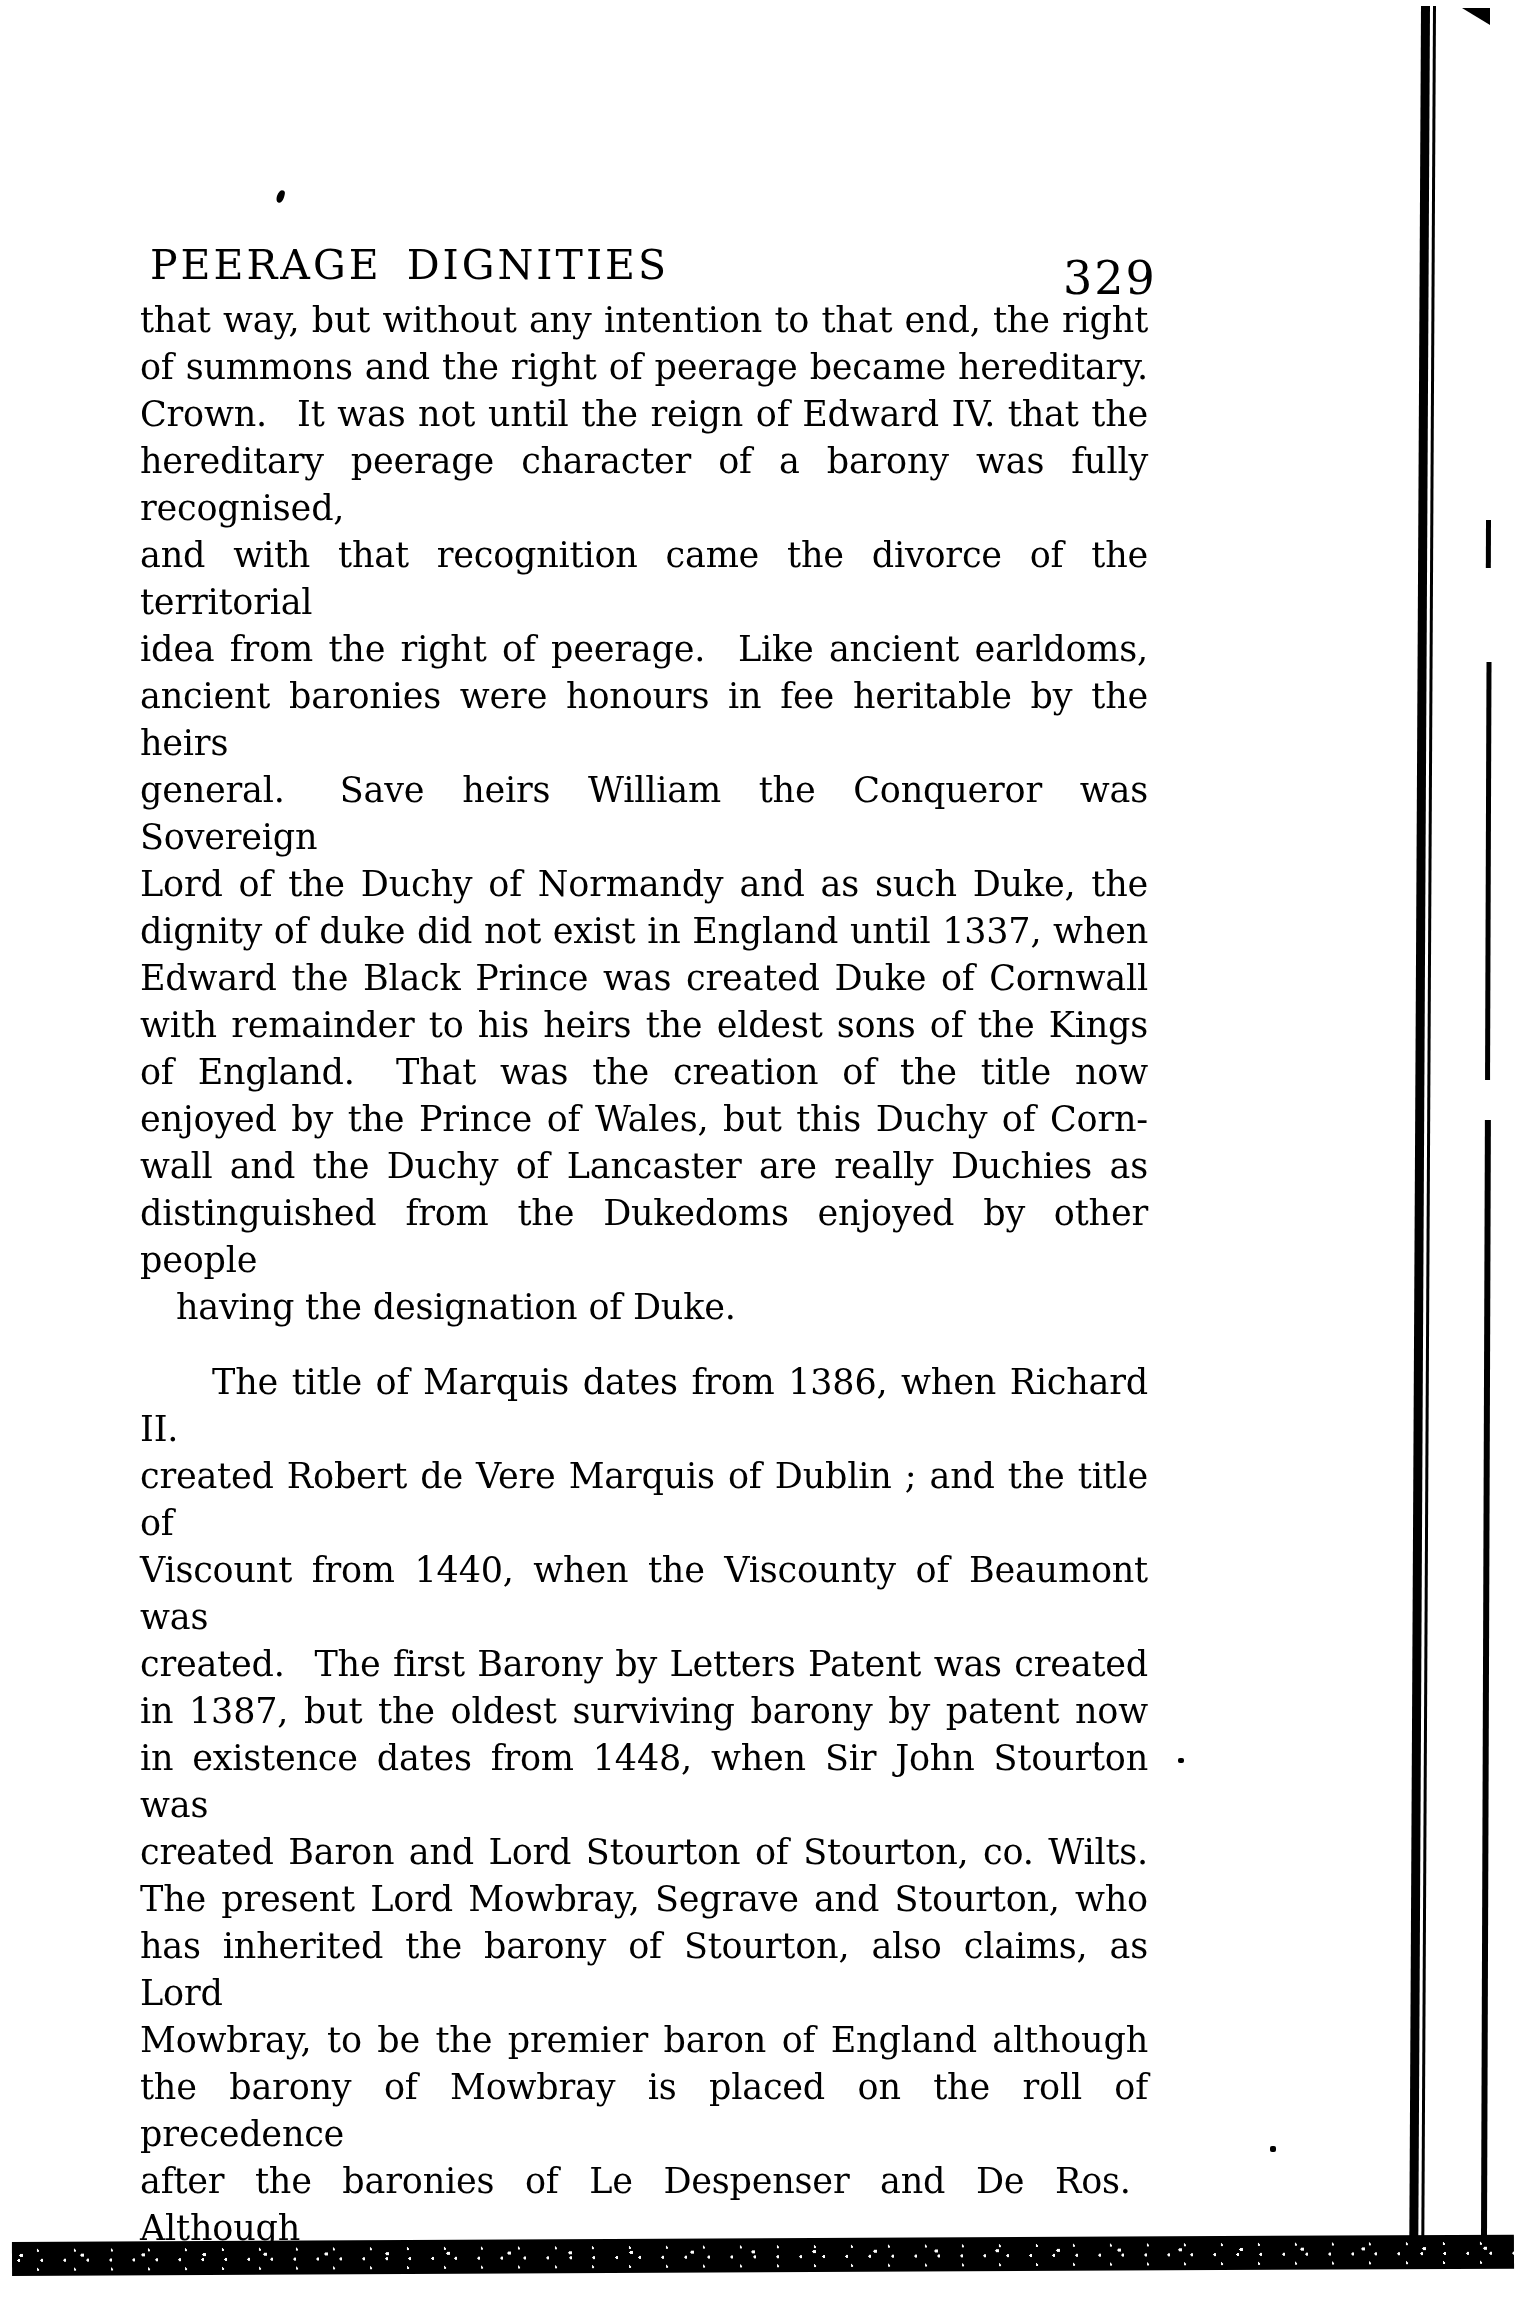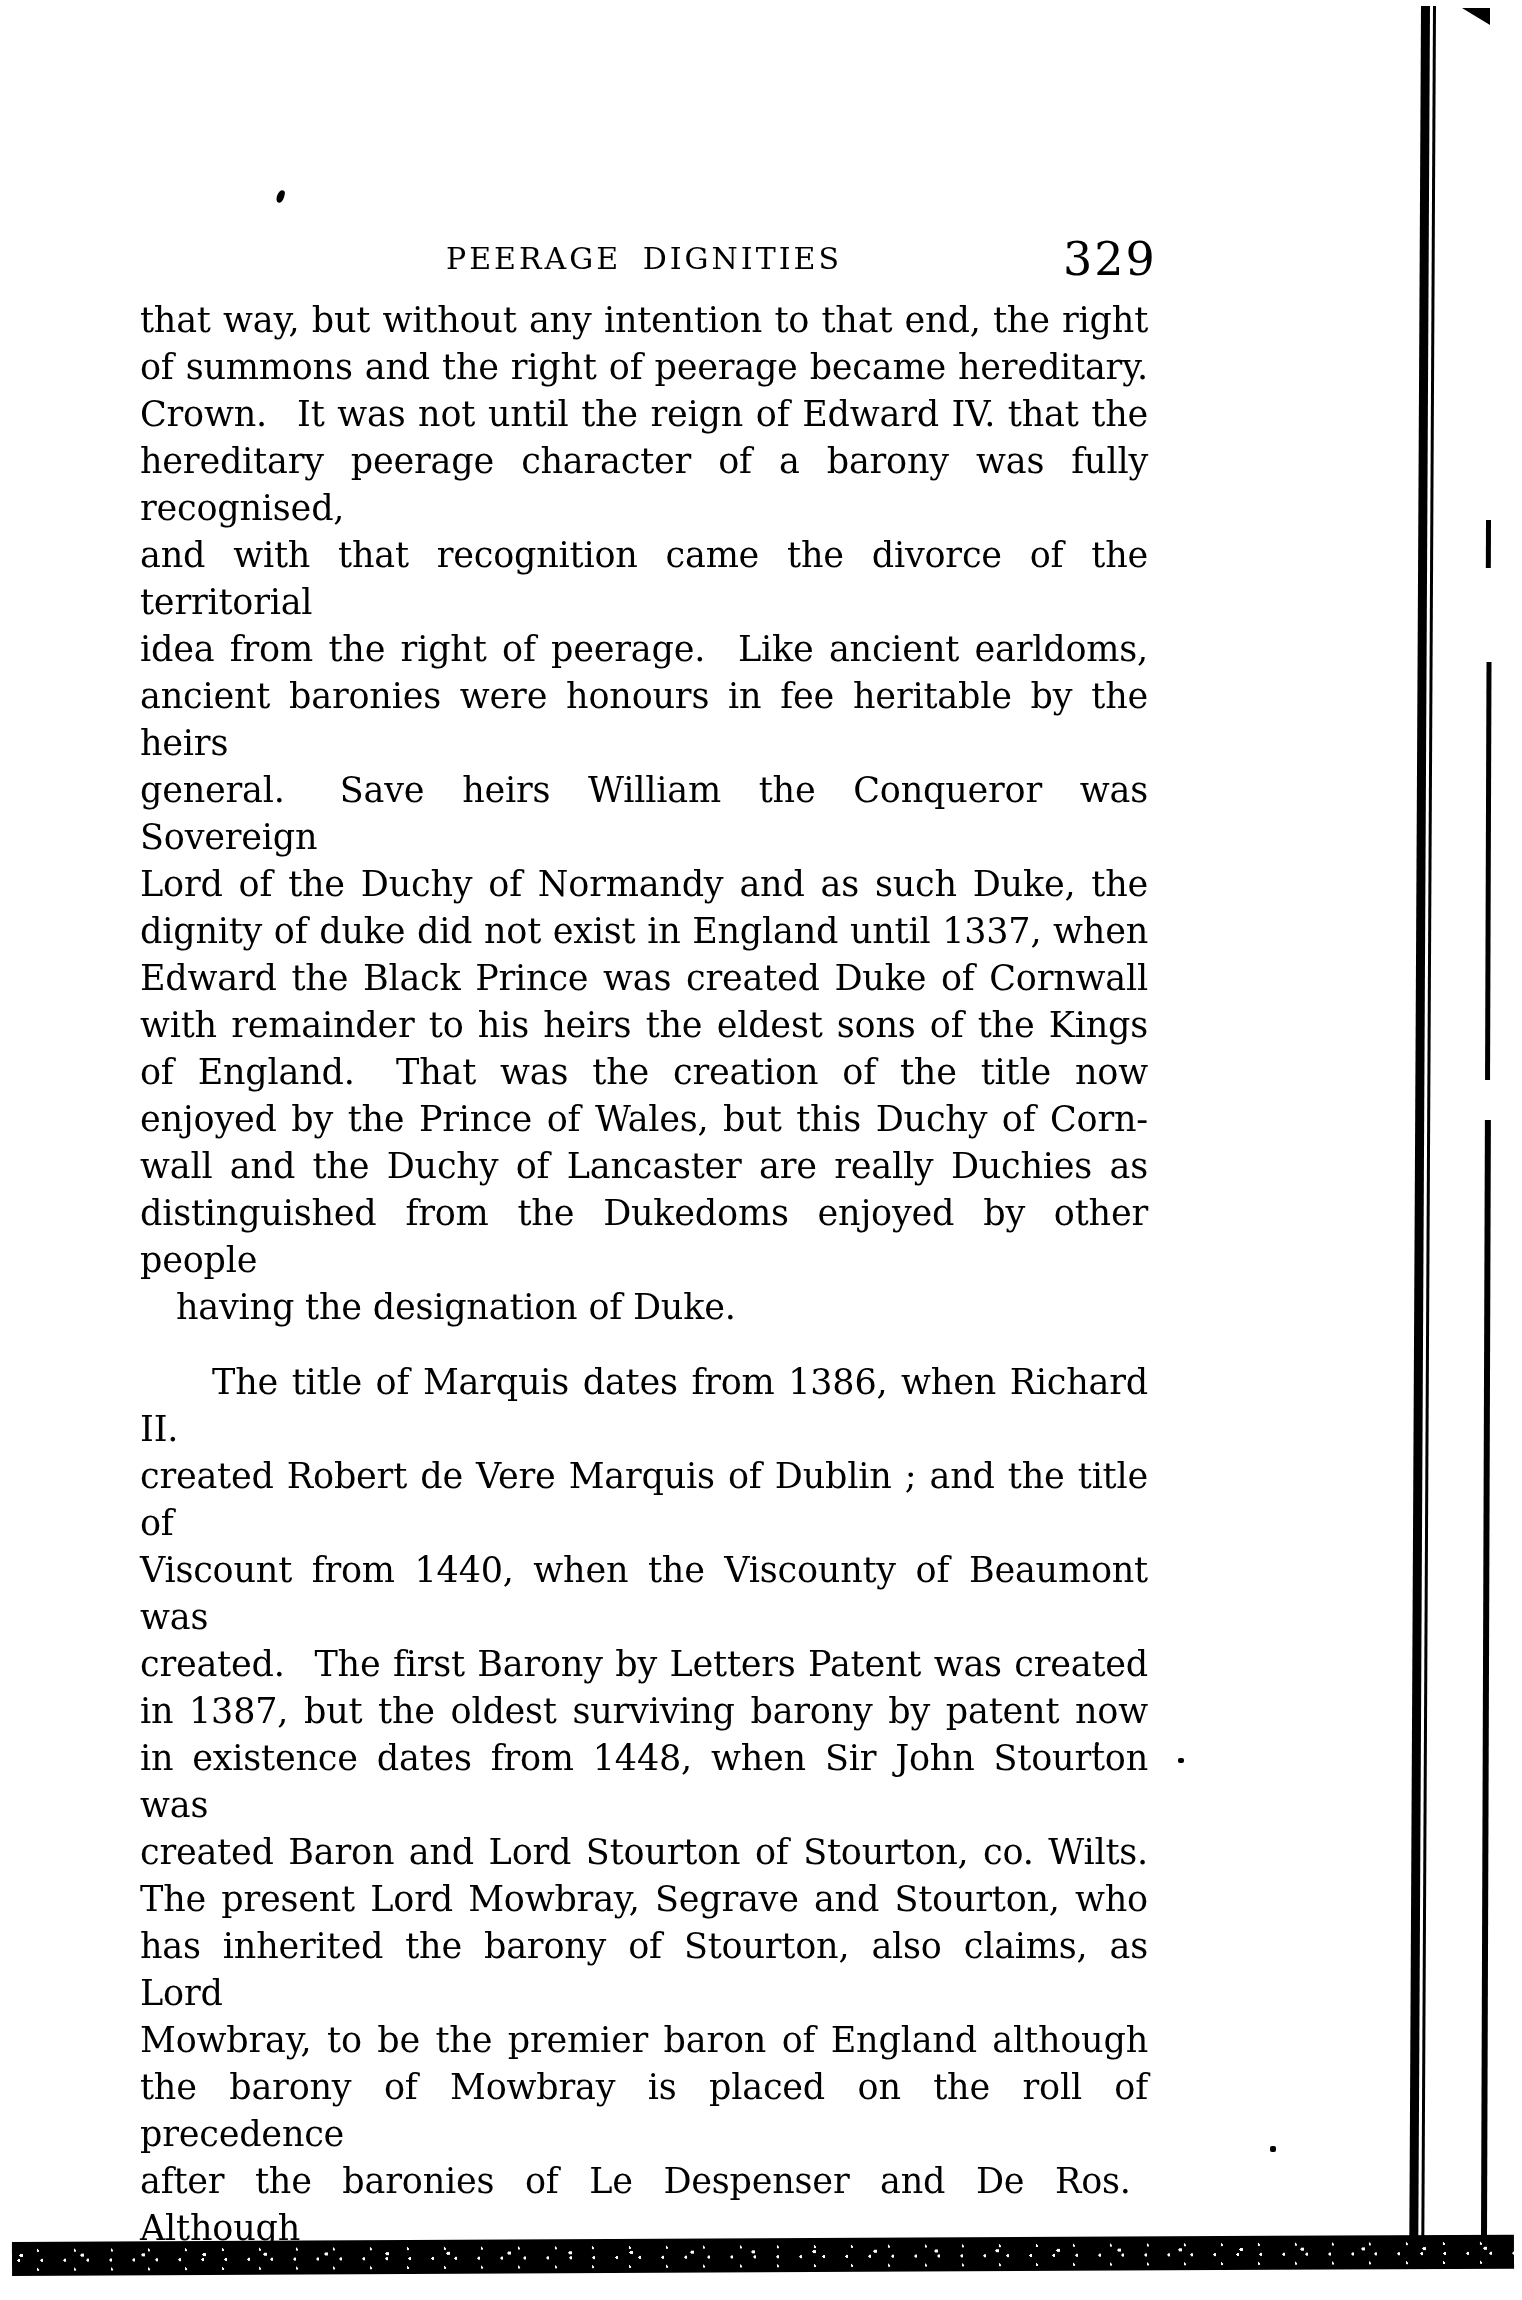--- a/index.html
+++ b/index.html
@@ -3,26 +3,26 @@
 <meta charset="utf-8">
 <style>
   html,body { margin:0; padding:0; background:#ffffff; }
   .page {
     position:relative; width:1522px; height:2300px;
     background:#ffffff; color:#000; overflow:hidden;
     font-family:"DejaVu Serif", serif;
   }
   
   .running-head {
-    position:absolute; left:140px; top:241px; width:1008px;
-    text-align:center; font-size:30px; letter-spacing:3px; word-spacing:9px;
+    position:absolute; left:150px; top:241px; width:1008px;
+    font-size:41px; letter-spacing:3px; word-spacing:9px;
     white-space:nowrap;
   }
   .page-number {
-    position:absolute; left:1063px; top:232px;
+    position:absolute; left:1063px; top:251px;
     font-size:46px; letter-spacing:2px; white-space:nowrap;
   }
   
   .body-text {
     position:absolute; left:140px; top:297px; width:1008px;
     font-size:35px; line-height:47px; letter-spacing:-0.2px;
   }
   .body-text .line { text-align:justify; text-align-last:justify; }
   .body-text .line.short-last { text-align-last:left;margin-left:36px; }
   .body-text .line.indent { text-indent:72px;margin-top:28px; }

